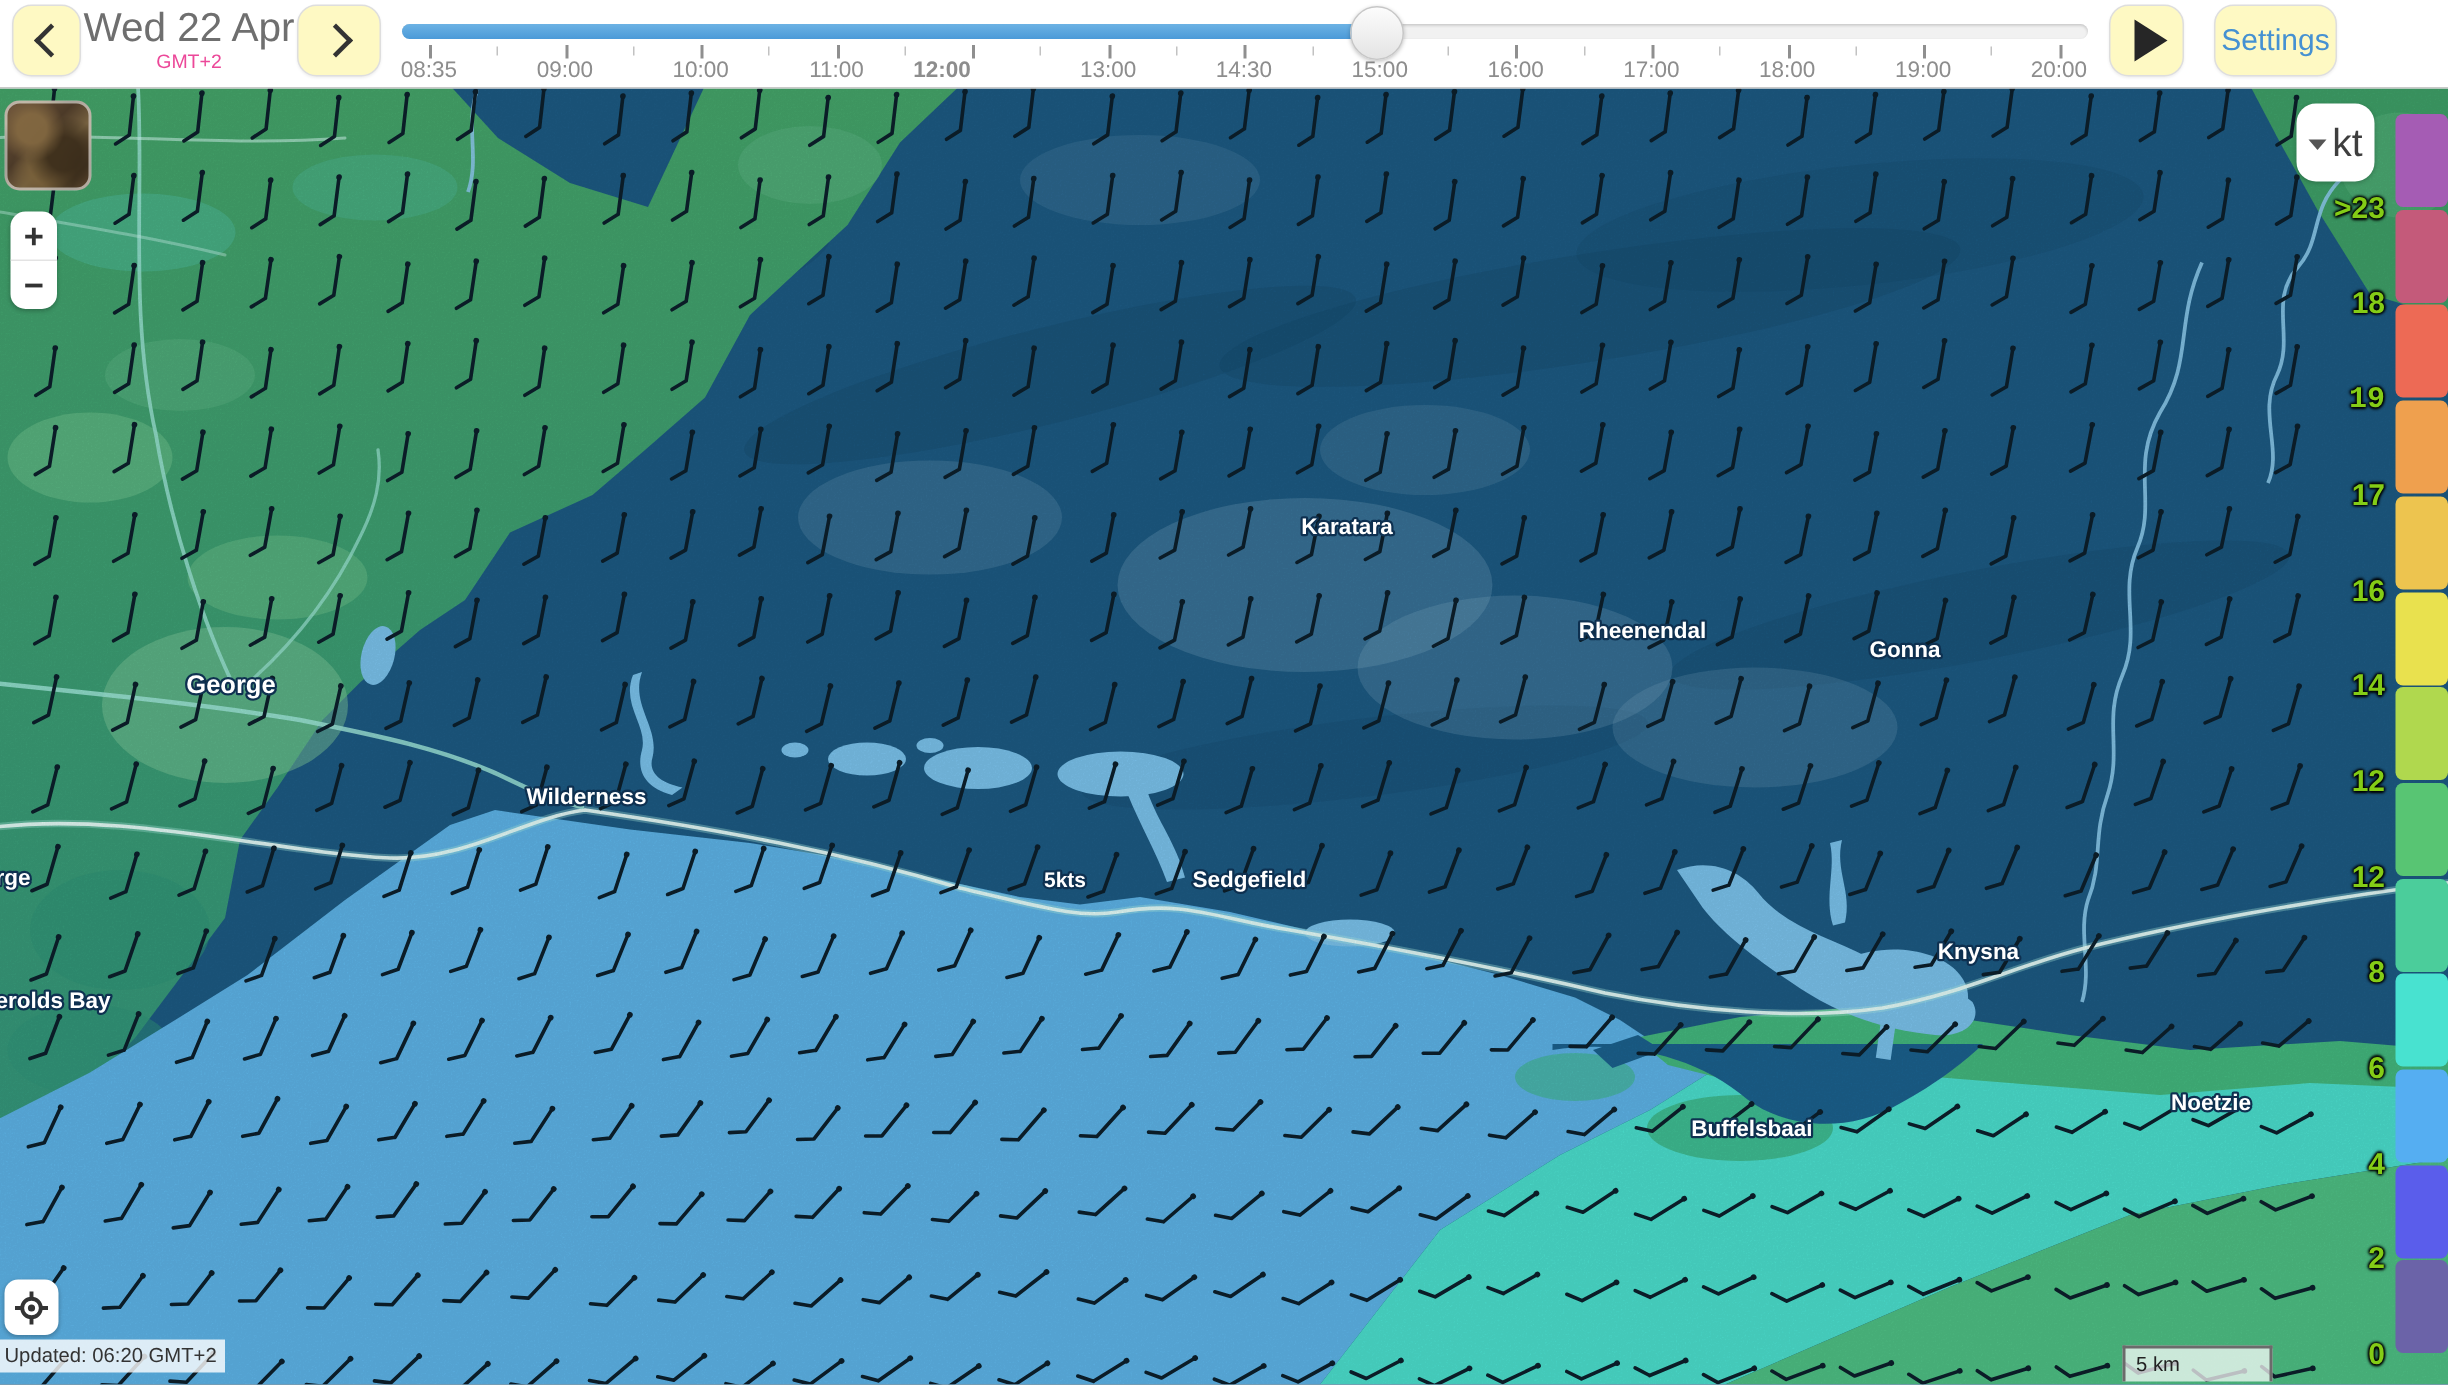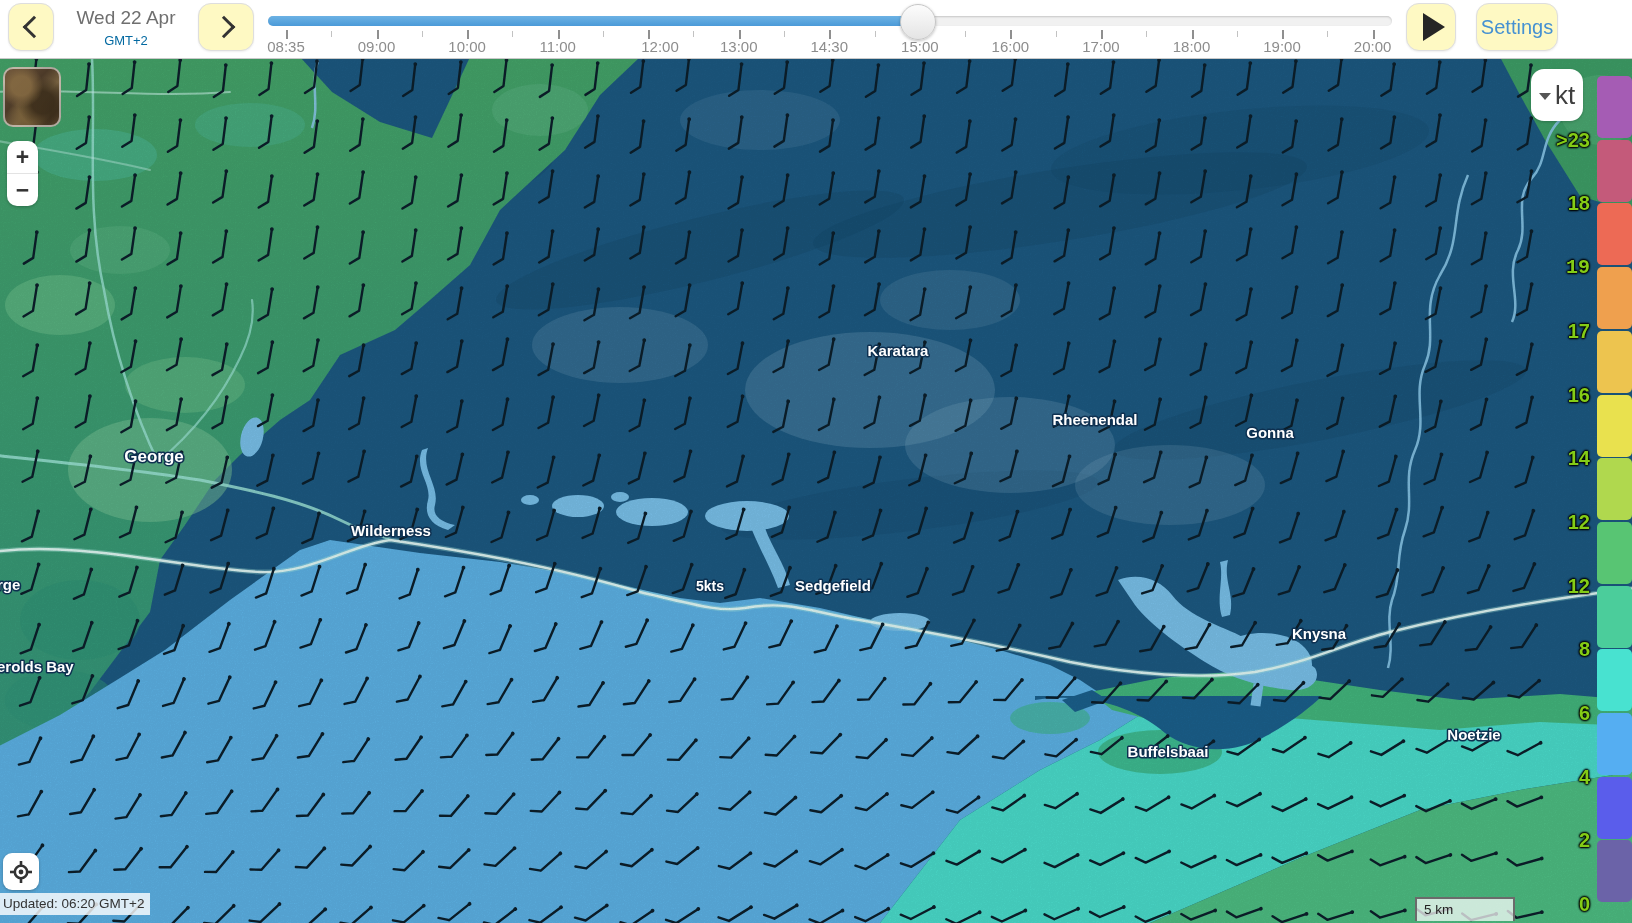--- a/index.html
+++ b/index.html
@@ -14,22 +14,22 @@
   #btn-prev{left:8px;width:46px;}
   #btn-next{left:198px;width:56px;}
   #btn-play{left:1406px;width:50px;}
   #btn-settings{left:1476px;width:82px;font-size:20px;color:#4591d2;}
   .chev{width:13px;height:13px;border:solid #333;border-width:0 3.5px 3.5px 0;display:inline-block;}
   .chev.left{transform:rotate(135deg);margin-left:5px;}
   .chev.right{transform:rotate(-45deg);margin-right:5px;}
   .play-tri{width:0;height:0;border-left:22px solid #262626;border-top:14px solid transparent;
             border-bottom:14px solid transparent;margin-left:6px;}
   #date-block{position:absolute;left:54px;top:2px;width:144px;text-align:center;cursor:default;}
-  #date-text{font-size:19px;color:#6f6f6f;line-height:32px;white-space:nowrap;}
-  #tz-text{font-size:13px;color:#0369a1;line-height:14px;}
+  #date-text{font-size:27px;color:#6f6f6f;line-height:32px;white-space:nowrap;}
+  #tz-text{font-size:13px;color:#ec4899;line-height:14px;}
 
   
   #timeline{position:absolute;left:268px;top:0;width:1124px;height:58px;}
   #tl-track{position:absolute;left:0;top:16px;width:1124px;height:10px;background:#f1f1f1;
             border-radius:6px;box-shadow:inset 0 1px 2px rgba(0,0,0,.18);cursor:pointer;}
   #tl-fill{position:absolute;left:0;top:16px;width:649px;height:10px;border-radius:6px;
            background:linear-gradient(#6cb2e4,#4b9ad8);cursor:pointer;}
   #tl-thumb{position:absolute;left:632px;top:4px;width:34px;height:34px;border-radius:50%;
             background:linear-gradient(#fcfcfc,#e4e4e4);border:1px solid #c6c6c6;
             box-shadow:0 1px 3px rgba(0,0,0,.25);cursor:grab;}
@@ -2344,21 +2344,21 @@
           <div class="tick" style="left: 108.55px;"></div>
           <div class="tick-label" style="left: 108.55px;">09:00</div>
           <div class="tick minor" style="left: 153.825px;"></div>
           <div class="tick" style="left: 199.1px;"></div>
           <div class="tick-label" style="left: 199.1px;">10:00</div>
           <div class="tick minor" style="left: 244.375px;"></div>
           <div class="tick" style="left: 289.65px;"></div>
           <div class="tick-label" style="left: 289.65px;">11:00</div>
           <div class="tick minor" style="left: 334.925px;"></div>
           <div class="tick" style="left: 380.2px;"></div>
-          <div class="tick-label" style="left: 392px;">12:00</div>
+          <div class="tick-label" style="left: 360px; font-weight: bold;">12:00</div>
           <div class="tick minor" style="left: 425.475px;"></div>
           <div class="tick" style="left: 470.75px;"></div>
           <div class="tick-label" style="left: 470.75px;">13:00</div>
           <div class="tick minor" style="left: 516.025px;"></div>
           <div class="tick" style="left: 561.3px;"></div>
           <div class="tick-label" style="left: 561.3px;">14:30</div>
           <div class="tick minor" style="left: 606.575px;"></div>
           <div class="tick" style="left: 651.85px;"></div>
           <div class="tick-label" style="left: 651.85px; text-align: center;">15:00</div>
           <div class="tick minor" style="left: 697.125px;"></div>

